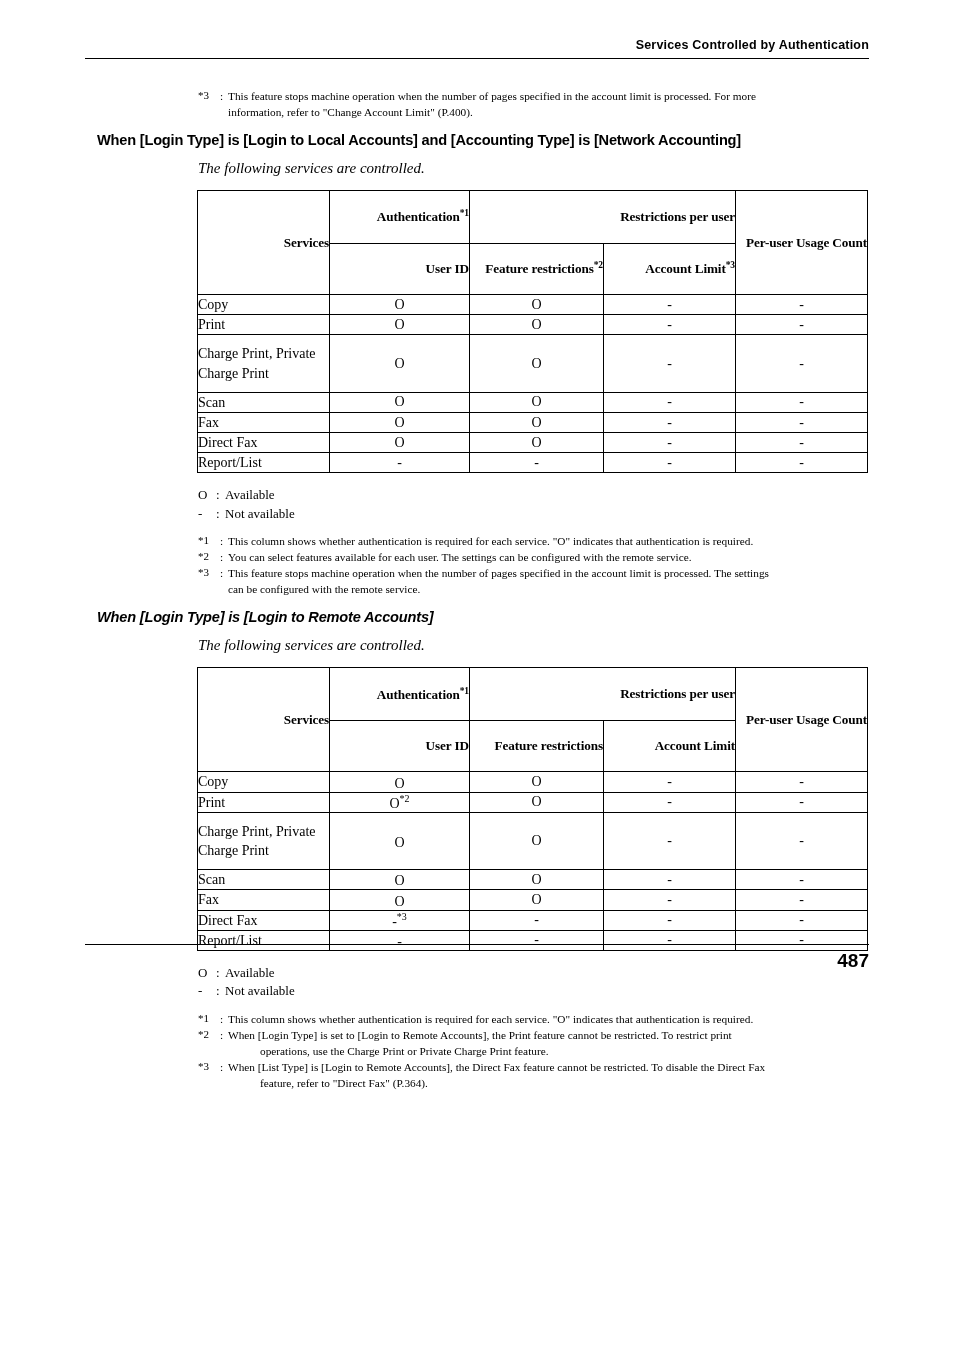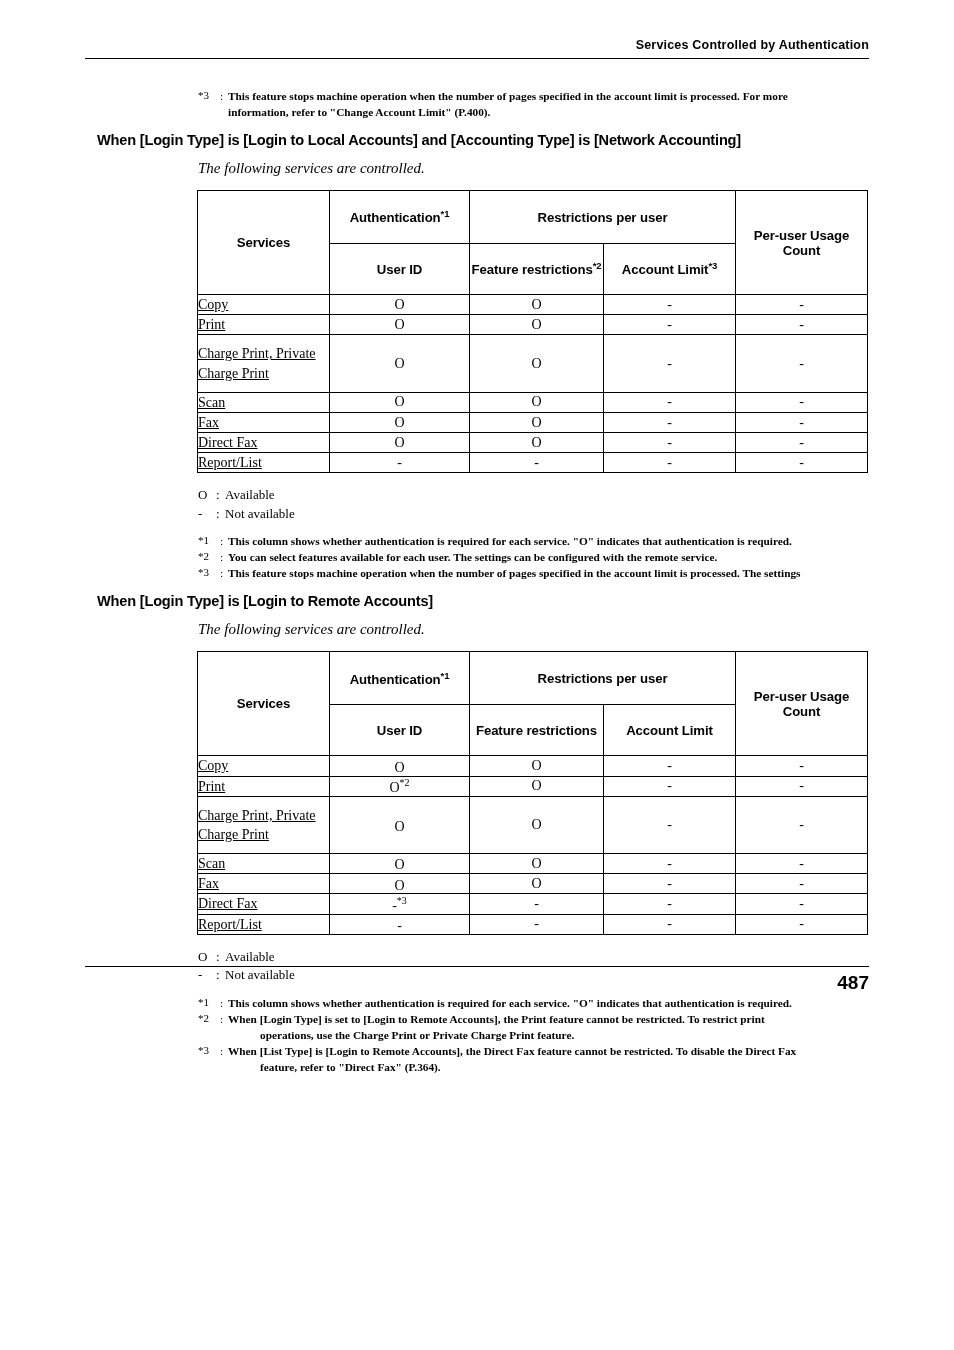--- a/index.html
+++ b/index.html
@@ -37,21 +37,21 @@
     padding-bottom: 6px;
   }
   .header-rule {
     border-bottom: 1.6px solid #000;
     width: 784px;
   }
 
   
   .footer {
     position: absolute;
-    bottom: 30px;
+    bottom: 52px;
     left: 85px;
     width: 784px;
   }
   .footer-rule {
     border-bottom: 1.6px solid #000;
     width: 784px;
   }
   .footer-page {
     text-align: right;
     font-family: "Liberation Sans", sans-serif;
@@ -82,35 +82,34 @@
     width: 22px;
     flex: 0 0 22px;
     font-size: 11px;
   }
   .note-colon {
     width: 8px;
     flex: 0 0 8px;
   }
   .note-text {
     flex: 1;
-    font-weight: bold;
   }
   .note-indent {
     margin-left: 32px;
   }
 
   h2.section-title {
     font-family: "Liberation Sans", sans-serif;
     font-weight: bold;
     font-size: 14.6px;
     margin: 12px;
     letter-spacing: -0.2px;
   }
   .sec1 { margin-top: 34px; }
-  .sec2 { margin-top: 36px; }
+  .sec2 { margin-top: 36px; font-style: italic; }
 
   .intro {
     font-size: 15px;
     margin-left: 113px;
     margin-top: 11px;
     font-style: italic;
   }
 
   
   table.svc {
@@ -118,35 +117,34 @@
     margin-left: 112px;
     margin-top: 13px;
     width: 670px;
     table-layout: fixed;
   }
   table.svc td, table.svc th {
     border: 1px solid #000;
     padding: 0;
   }
   table.svc th {
-    font-family: Liberation Sans, sans-serif;
+    font-family: Liberation Serif, serif;
     font-weight: bold;
     font-size: 13.2px;
-    text-align: center;
+    text-align: right;
     vertical-align: middle;
     letter-spacing: -0.1px;
   }
   table.svc td {
     font-size: 14px;
     vertical-align: middle;
   }
   td.svc-name {
     padding: 6px 0 6px 8px;
     line-height: 1.37;
-    text-decoration: underline;
   }
   td.mark {
     text-align: center;
   }
   .hdr-tall { height: 52px; }
   .hdr-row2 { height: 50px; }
   .sup {
     font-size: 9.5px;
     vertical-align: super;
     font-weight: bold;
@@ -308,20 +306,25 @@
       <div class="note-row">
         <span class="note-mark">*2</span>
         <span class="note-colon">:</span>
         <span class="note-text">You can select features available for each user. The settings can be configured with the remote service.</span>
       </div>
       <div class="note-row">
         <span class="note-mark">*3</span>
         <span class="note-colon">:</span>
         <span class="note-text">This feature stops machine operation when the number of pages specified in the account limit is processed. The settings</span>
       </div>
+      <div class="note-row">
+        <span class="note-mark"></span>
+        <span class="note-colon"></span>
+        <span class="note-text">can be configured with the remote service.</span>
+      </div>
     </div>
 
     <h2 class="section-title sec2">When [Login Type] is [Login to Remote Accounts]</h2>
     <div class="intro">The following services are controlled.</div>
 
     <table class="svc">
       <colgroup>
         <col style="width:132px">
         <col style="width:140px">
         <col style="width:134px">

